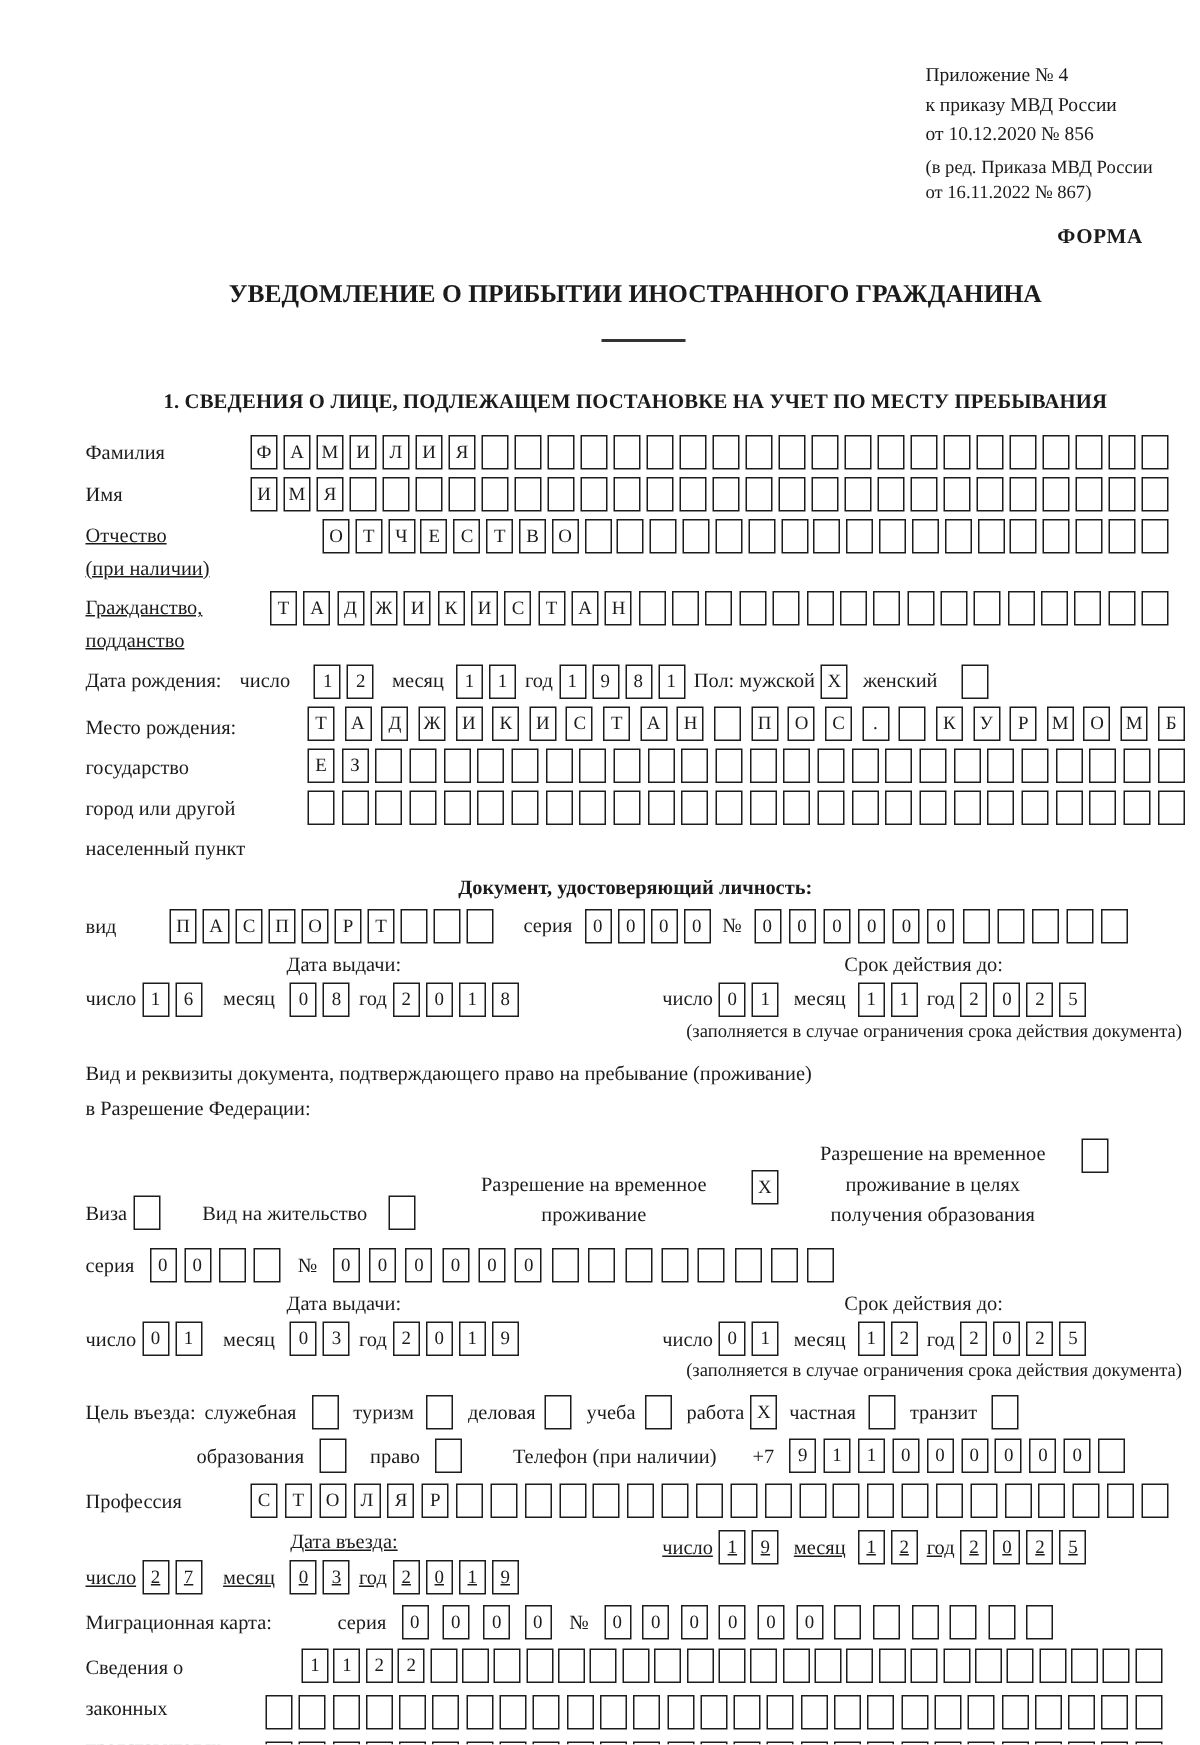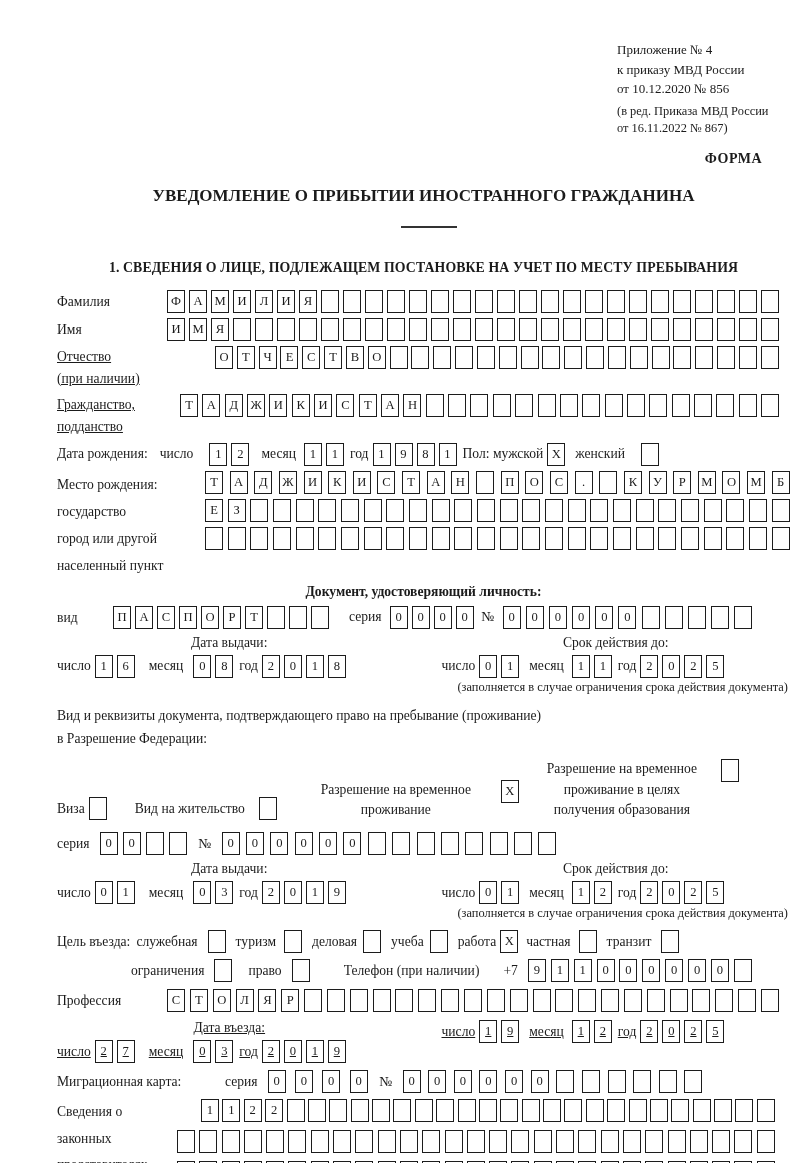--- a/index.html
+++ b/index.html
@@ -578,21 +578,21 @@
     <span class="box ml8">
         <span class="cell"></span>
       </span>
     <span class="ml10">транзит</span>
     <span class="box ml10">
         <span class="cell"></span>
       </span>
   </div>
 
   <div class="purpose2">
-    <span>ограничения</span>
+    <span>образования</span>
     <span class="box ml10">
         <span class="cell"></span>
       </span>
     <span class="ml16">право</span>
     <span class="box ml10">
         <span class="cell"></span>
       </span>
     <span class="ml34">Телефон (при наличии)</span>
     <span class="ml24">+7</span>
     <span class="cells ml10" style="width:224px">

